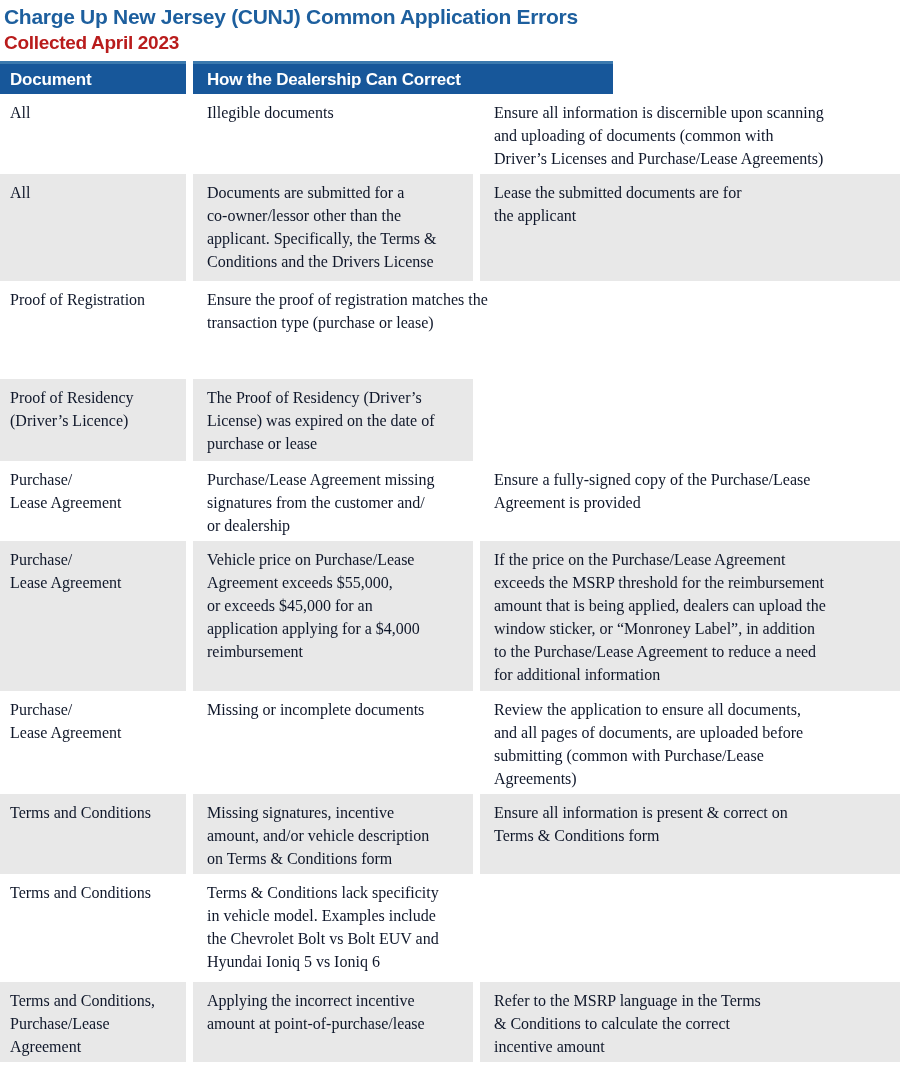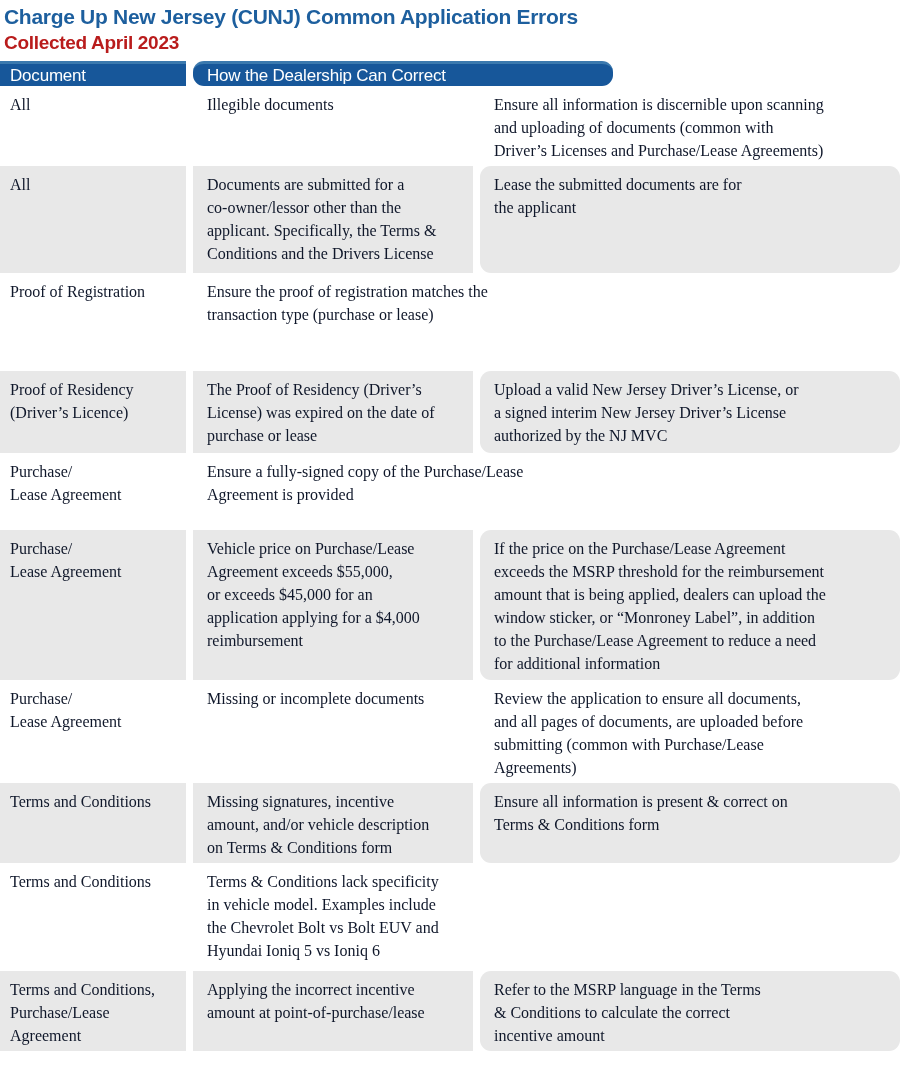--- a/index.html
+++ b/index.html
@@ -35,31 +35,31 @@
     flex: none;
     white-space: pre-line;
     font-family: "Liberation Serif", "DejaVu Serif", serif;
     font-size: 16px;
     line-height: 23px;
     color: #0f172a;
     padding: 7px 8px 4px 14px;
   }
   .c1 { width: 186px; padding-left: 10px; }
   .c2 { width: 280px; }
-  .c3 { width: 420px; padding-right: 12px; border-radius: 11px; }
+  .c3 { width: 420px; padding-right: 12px; }
   .row.alt .cell { background: #e8e8e8; }
   .header-row .cell {
     background: #17579a;
     border-top: 3px solid #3b79ae;
     color: #ffffff;
     font-family: "Liberation Sans", sans-serif;
-    font-weight: normal;
+    font-weight: bold;
     font-size: 17px;
     letter-spacing: -0.2px;
-    height: 25px;
+    height: 33px;
     display: flex;
     align-items: center;
     padding-top: 0;
     padding-bottom: 0;
     white-space: nowrap;
   }
 </style>
 </head>
 <body>
 
@@ -97,28 +97,28 @@
       <div class="cell c3">Ensure the proof of registration matches the
 transaction type (purchase or lease)</div>
     </div>
 
     <div class="row alt" style="min-height:82px">
       <div class="cell c1">Proof of Residency
 (Driver’s Licence)</div>
       <div class="cell c2">The Proof of Residency (Driver’s
 License) was expired on the date of
 purchase or lease</div>
-      <div class="cell c3">Upload a valid New Jersey Driver’s License, or
-a signed interim New Jersey Driver’s License
-authorized by the NJ MVC</div>
     </div>
 
     <div class="row" style="min-height:77px">
       <div class="cell c1">Purchase/
 Lease Agreement</div>
+      <div class="cell c2">Purchase/Lease Agreement missing
+signatures from the customer and/
+or dealership</div>
       <div class="cell c3">Ensure a fully-signed copy of the Purchase/Lease
 Agreement is provided</div>
     </div>
 
     <div class="row alt" style="min-height:150px">
       <div class="cell c1">Purchase/
 Lease Agreement</div>
       <div class="cell c2">Vehicle price on Purchase/Lease
 Agreement exceeds $55,000,
 or exceeds $45,000 for an

